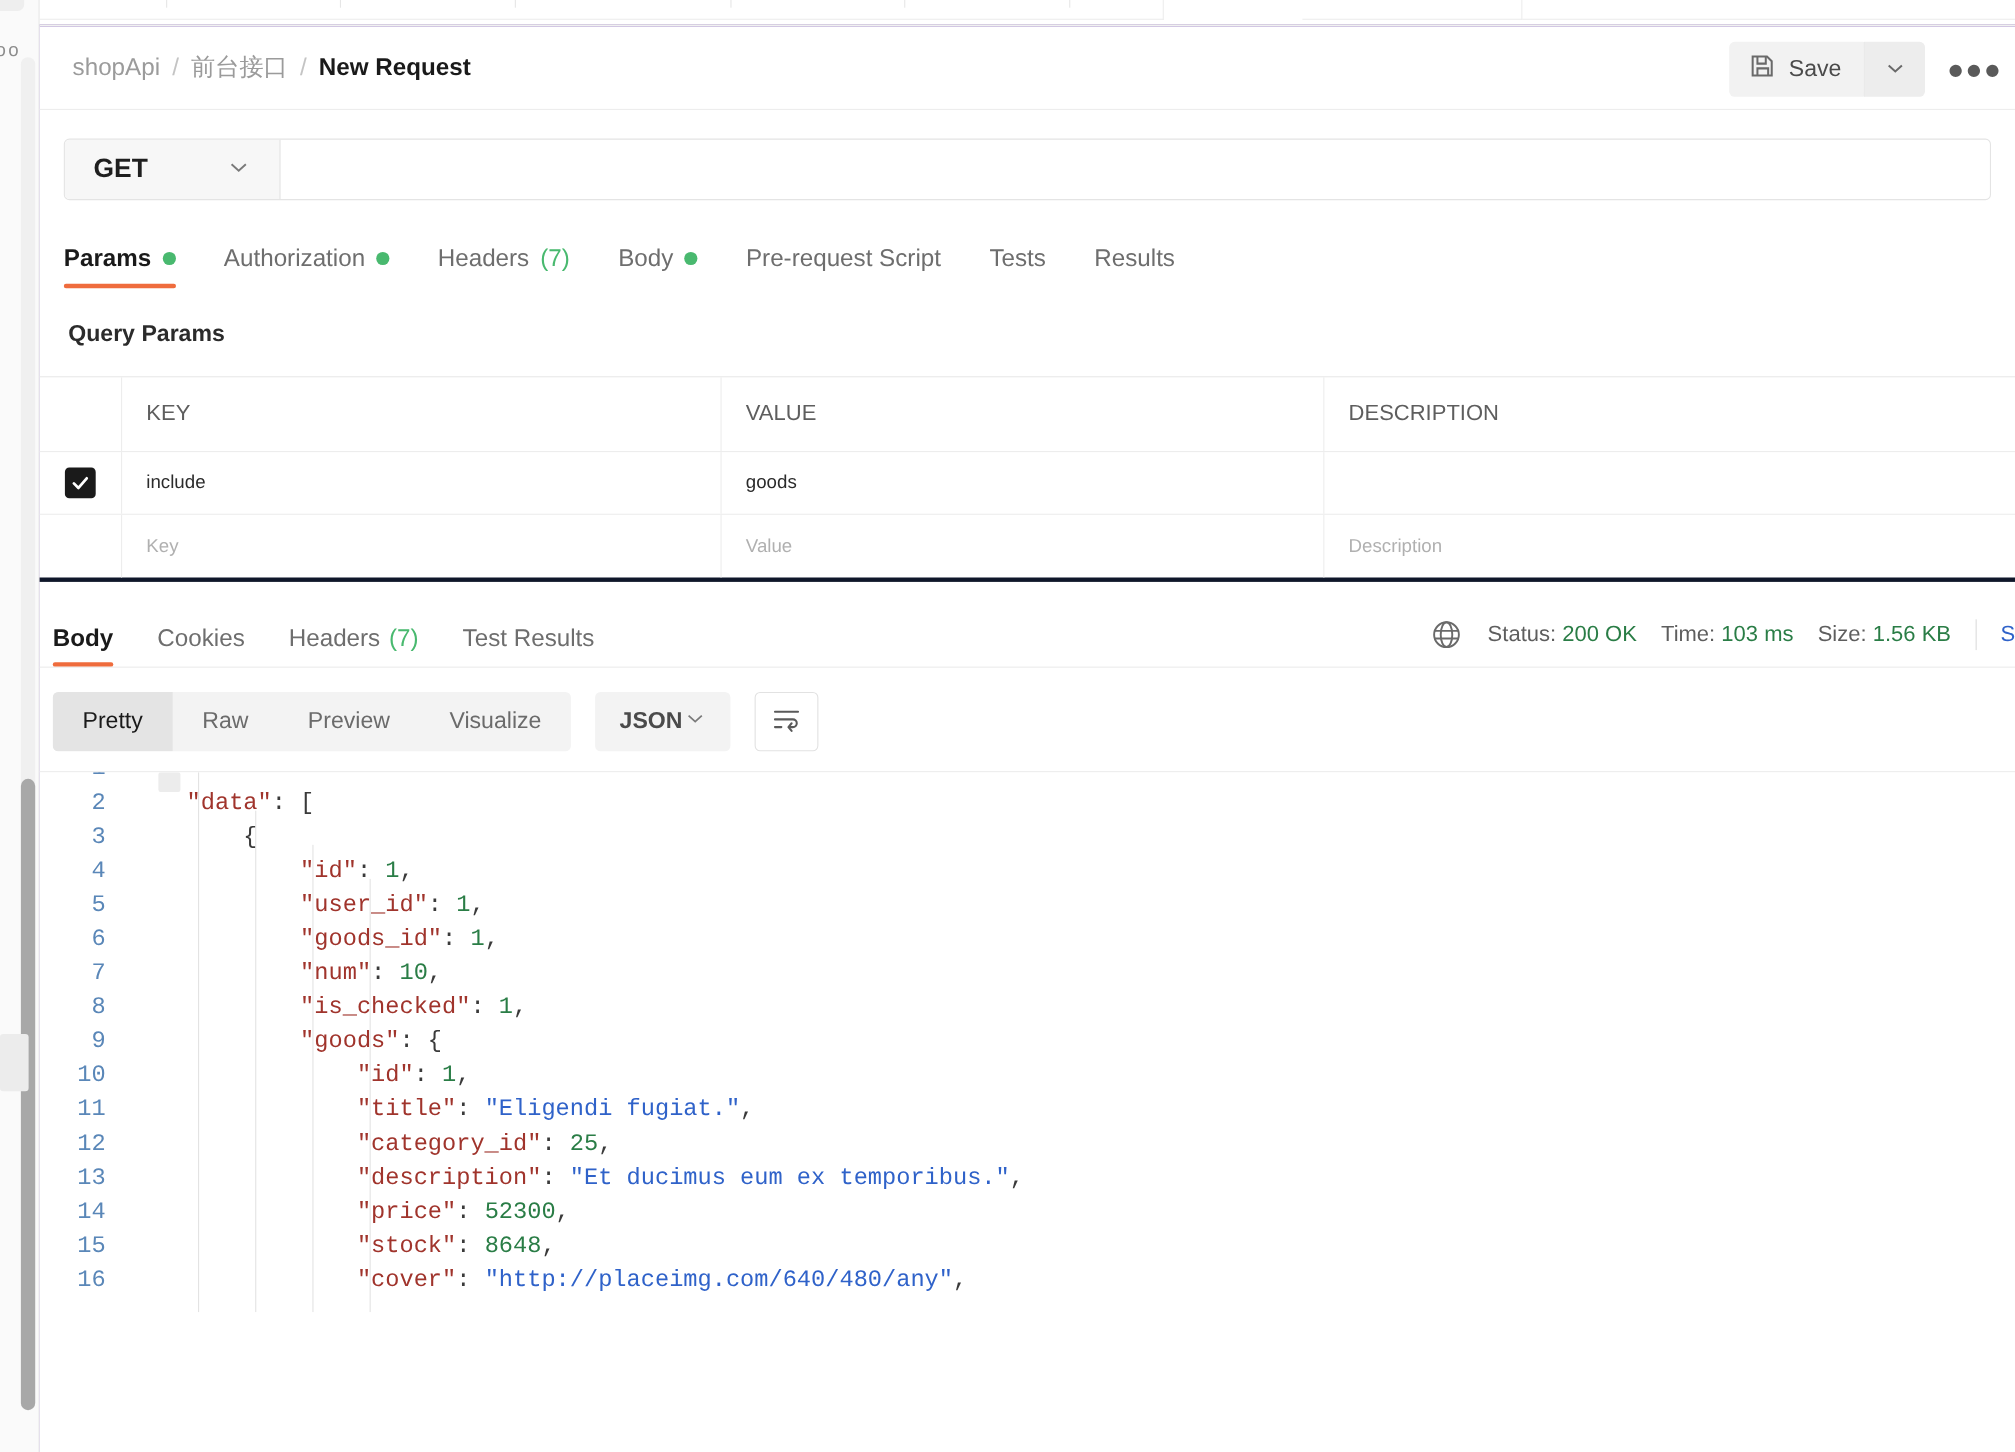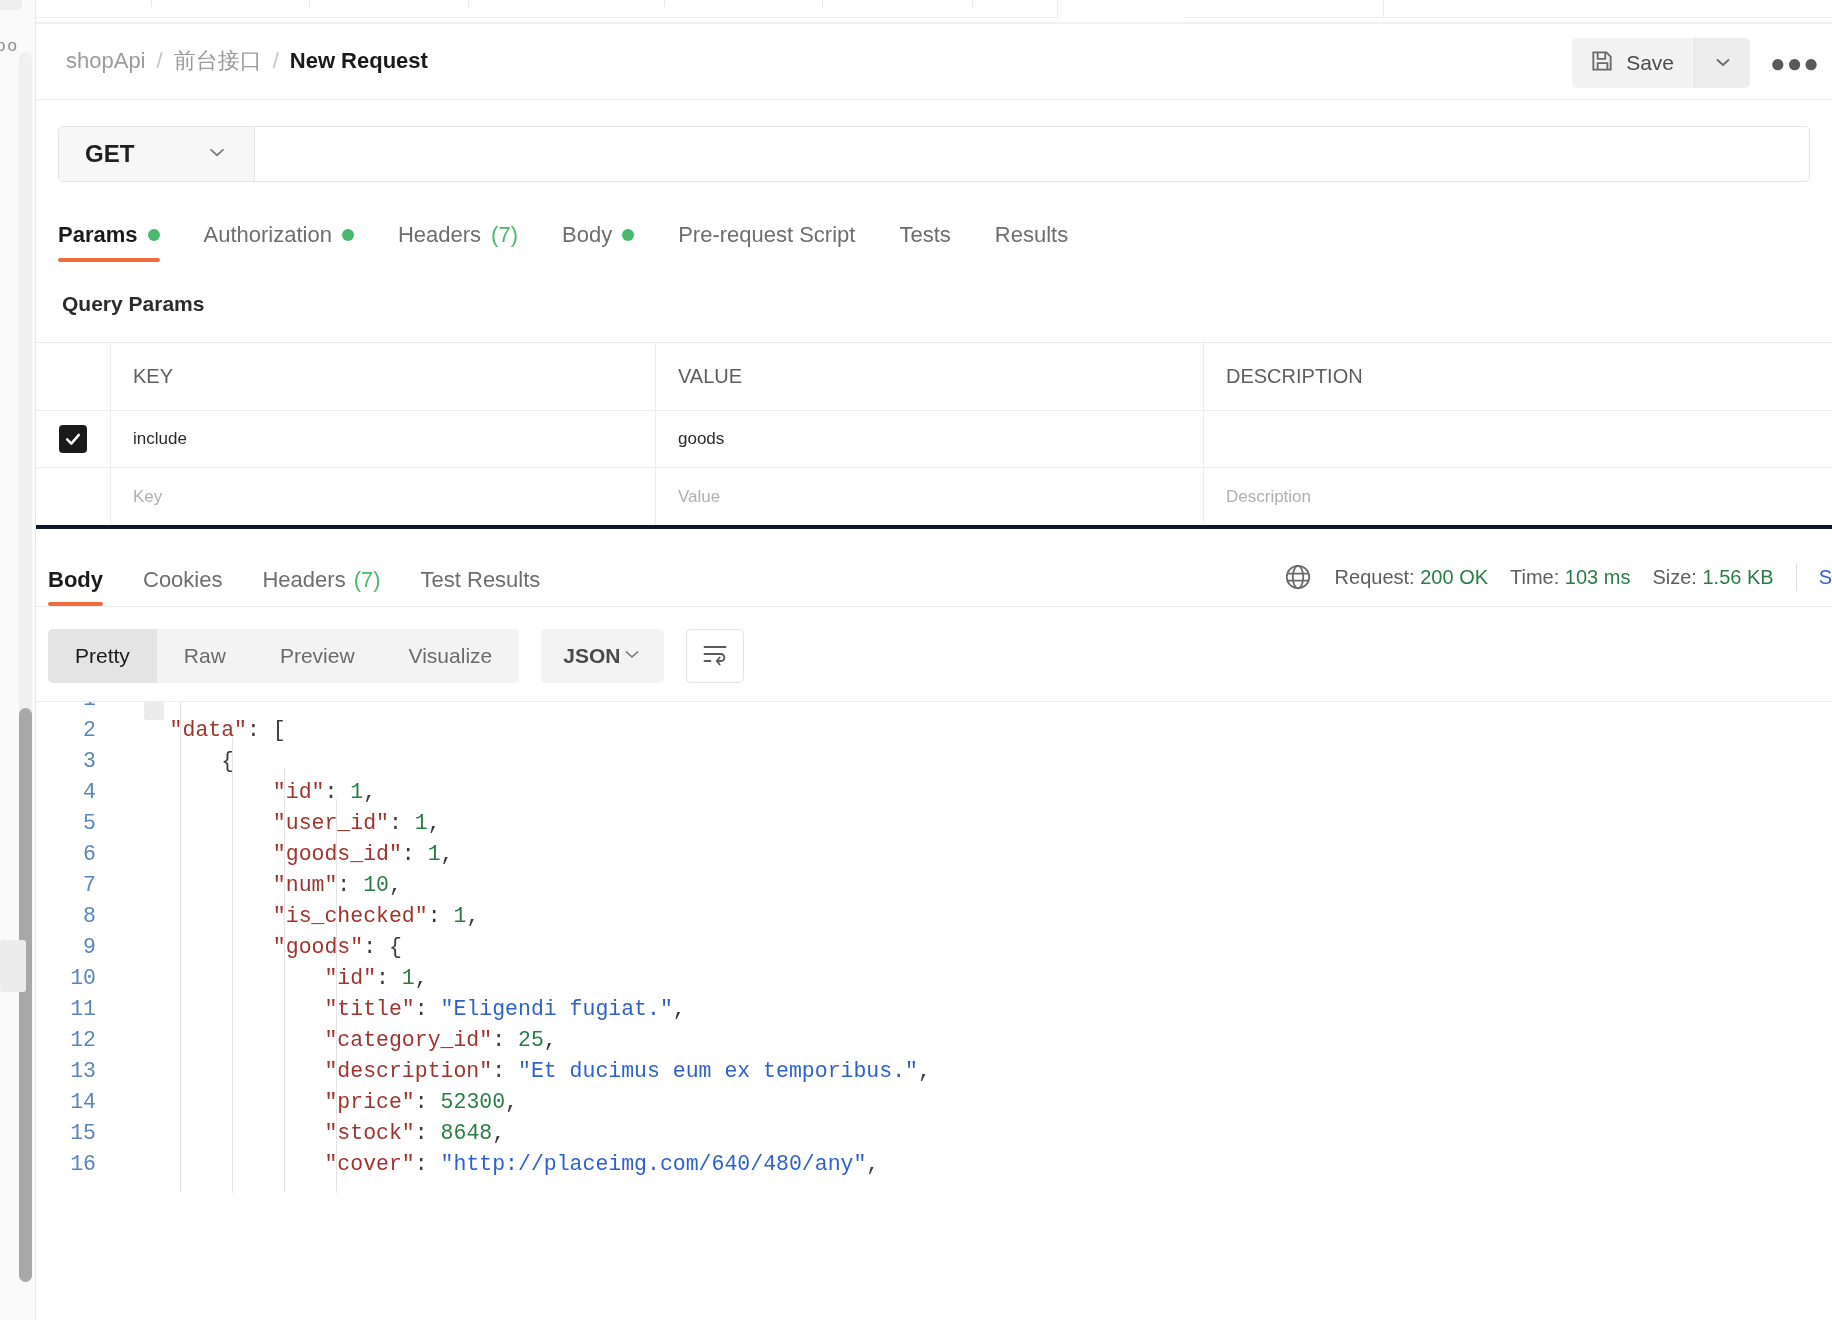--- a/index.html
+++ b/index.html
@@ -261,21 +261,21 @@
 
       <div class="resp-meta">
         <span class="globe-icon">
           <svg width="30" height="30" viewBox="0 0 24 24" fill="none" stroke="#6a6a6a" stroke-width="1.4">
             <circle cx="12" cy="12" r="9"></circle>
               <ellipse cx="12" cy="12" rx="4.2" ry="9"></ellipse>
               <path d="M3.2 9.2h17.6M3.2 14.8h17.6"></path>
           </svg>
         </span>
         <span>
-          <span>Request:</span>
+          <span>Status:</span>
           <span class="meta-val-green">200 OK</span>
         </span>
         <span>
           <span>Time:</span>
           <span class="meta-val-green">103 ms</span>
         </span>
         <span>
           <span>Size:</span>
           <span class="meta-val-green">1.56 KB</span>
         </span>

